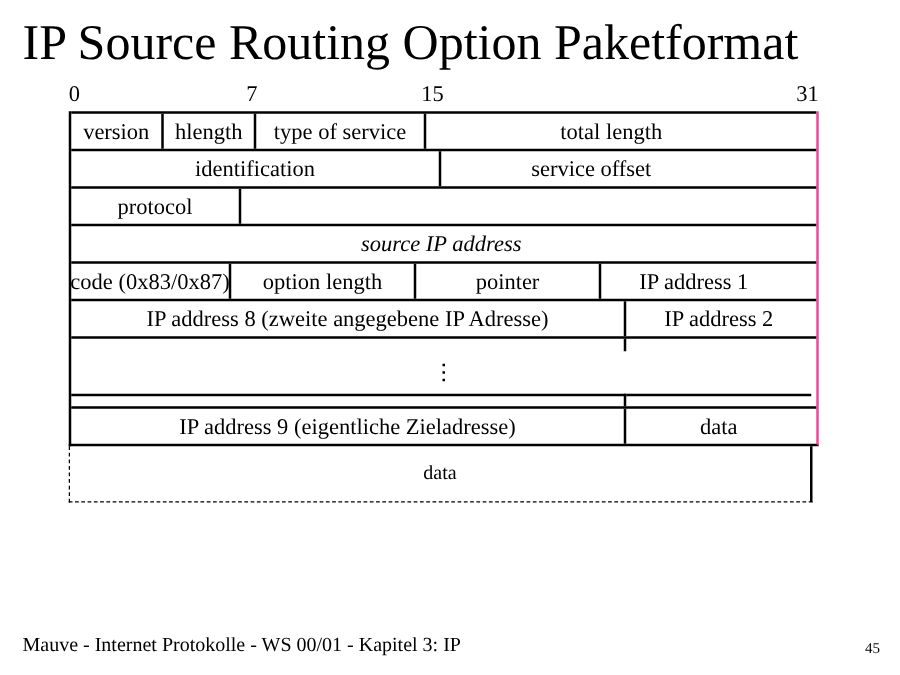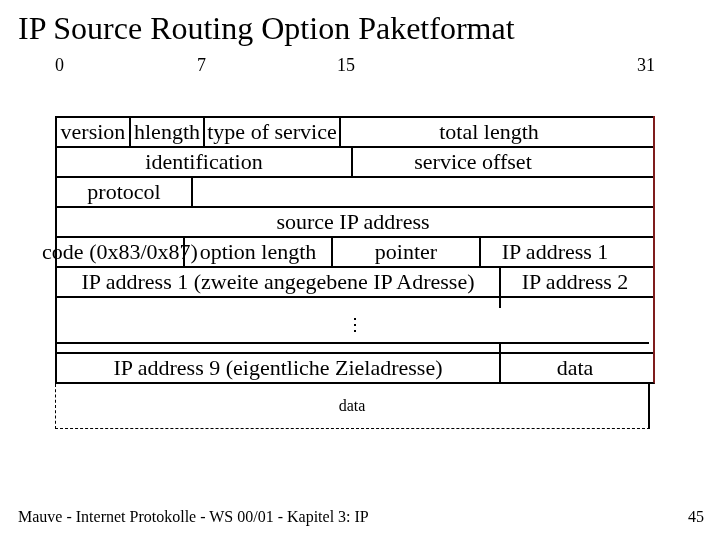--- a/index.html
+++ b/index.html
@@ -6,63 +6,62 @@
     margin: 0;
     padding: 0;
     font-family: "Times New Roman", Times, serif;
     background: #fff;
     width: 720px;
     height: 540px;
     position: relative;
     color: #000;
   }
   .title {
-    font-size: 32px;
+    font-size: 40px;
     margin: 10px 0 8px 18px;
     font-weight: normal;
   }
   .bit-labels {
     position: relative;
     margin-left: 55px;
     width: 596px;
     height: 24px;
     font-size: 18px;
   }
   .bit-labels span {
     position: absolute;
     top: 0;
   }
   .packet {
     margin-left: 55px;
     width: 596px;
     border-left: 2px solid #000;
-    border-right: 2px solid #7f1d1d;
+    border-right: 2px solid #ec4899;
     border-bottom: 2px solid #000;
-    font-size: 22px;
-    margin-top: 37px;
+    font-size: 18px;
   }
   .row {
     display: flex;
     height: 28px;
     border-top: 2px solid #000;
   }
   .cell {
     display: flex;
     align-items: center;
     justify-content: center;
     box-sizing: border-box;
     white-space: nowrap;
   }
   .sep-r { border-right: 2px solid #000; }
 
   
   .w4  { width: 74px; }
   .w8  { width: 136px; }
   .w16 { width: 296px; }
-  .w32 { width: 592px; }
+  .w32 { width: 592px; font-style: italic; }
   .w3  { width: 56px; }
   .w13 { width: 240px; }
 
   .opt-row {
     display: flex;
     height: 28px;
     border-top: 2px solid #000;
   }
   .oc1 { width: 128px; }
   .oc2 { width: 148px; }
@@ -94,21 +93,21 @@
   .footer {
     position: absolute;
     left: 18px;
     bottom: 14px;
     font-size: 16px;
   }
   .pagenum {
     position: absolute;
     right: 16px;
     bottom: 14px;
-    font-size: 16px;
+    font-size: 12px;
   }
   .dots {
     display: flex;
     flex-direction: column;
     gap: 4px;
     align-items: center;
   }
   .dots i {
     width: 2px; height: 2px; background: #000; display: block;
   }
@@ -149,21 +148,21 @@
 
 
   <div class="opt-row">
     <div class="cell oc1 sep-r">code (0x83/0x87)</div>
     <div class="cell oc2 sep-r">option length</div>
     <div class="cell oc3 sep-r">pointer</div>
     <div class="cell oc4">IP address 1</div>
   </div>
 
   <div class="opt-row">
-    <div class="cell sep-r" style="width:444px">IP address 1 (zweite angegebene IP Adresse)</div>
+    <div class="cell sep-r" style="width:444px">IP address 8 (zweite angegebene IP Adresse)</div>
     <div class="cell" style="width:148px">IP address 2</div>
   </div>
 
   <div class="opt-row" style="border-top:2px solid #000; height:10px;">
     <div class="cell sep-r" style="width:444px"></div>
     <div class="cell" style="width:148px"></div>
   </div>
 
   <div class="ellipsis-row">
     <div class="dots">

